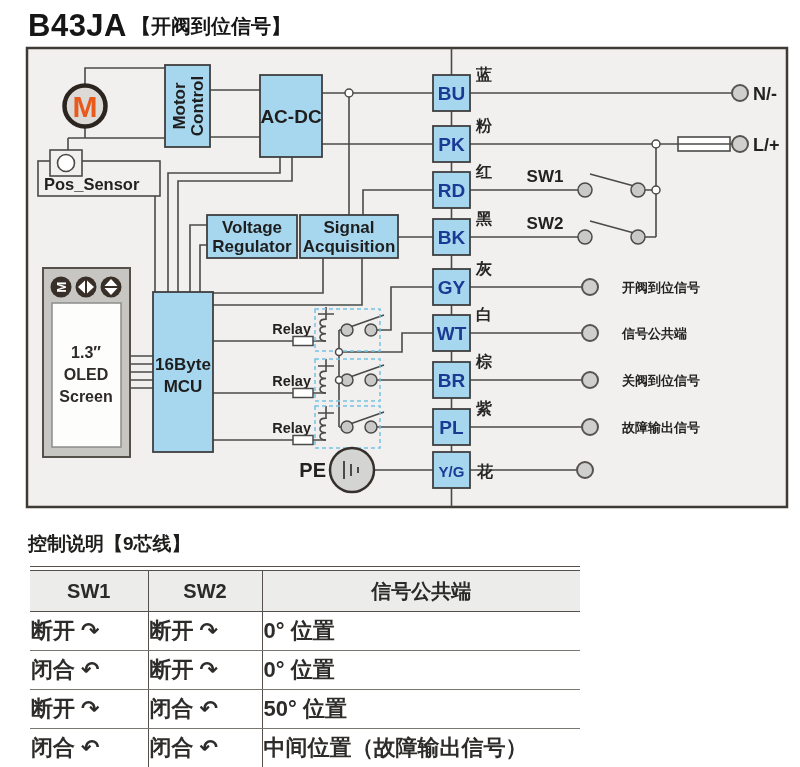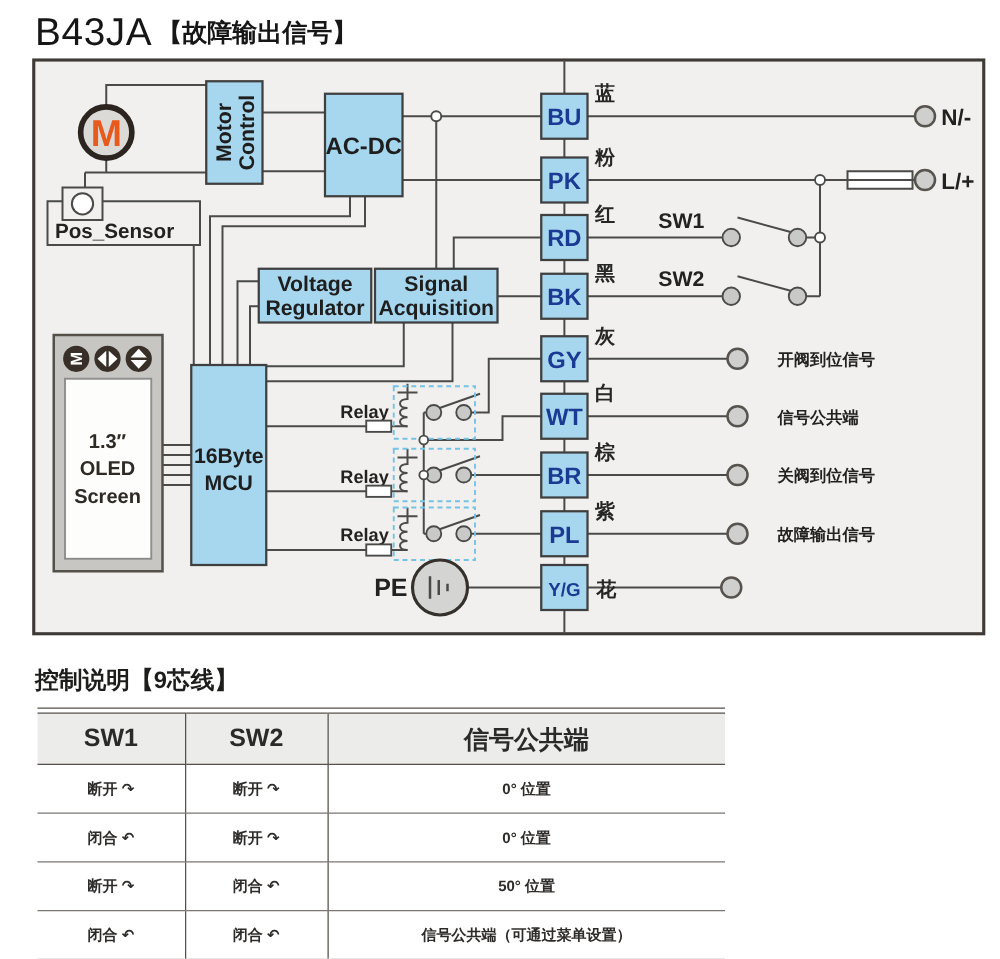--- a/index.html
+++ b/index.html
@@ -1,43 +1,43 @@
 <!DOCTYPE html>
 <html><head>
 <meta charset="utf-8">
 <style>
   html,body{margin:0;padding:0;background:#ffffff;}
   .page{position:relative;width:800px;height:767px;background:#ffffff;overflow:hidden;
         font-family:"Liberation Sans","DejaVu Sans",sans-serif;color:#1f1f1f;}
   .title-row{position:absolute;top:8px;left:28px;white-space:nowrap;}
-  .title-model{font-size:31px;font-weight:400;letter-spacing:.5px;color:#161616;}
+  .title-model{font-size:31px;font-weight:700;letter-spacing:.5px;color:#161616;}
   .title-tag{font-size:20px;font-weight:700;color:#161616;margin-left:4px;position:relative;top:-3px;}
   svg.diagram{position:absolute;top:0;left:0;}
   svg text{font-family:"Liberation Sans","DejaVu Sans",sans-serif;}
   .tbl-heading{position:absolute;top:531px;left:28px;font-size:19px;font-weight:700;color:#1d1d1b;text-align:center;}
   .tbl-wrap{position:absolute;top:566px;left:30px;width:550px;
             border-top:1px solid #55504b;border-bottom:2px solid #55504b;
             padding-top:3px;padding-bottom:3px;}
   table.ctl{border-collapse:collapse;width:550px;table-layout:fixed;
             border-top:1px solid #55504b;border-bottom:1px solid #55504b;}
   table.ctl col.c1{width:118px;} table.ctl col.c2{width:114px;} table.ctl col.c3{width:318px;}
   table.ctl th{height:38px;background:#ececea;font-size:20px;font-weight:700;color:#2a2a28;
                border-bottom:1px solid #55504b;text-align:center;}
-  table.ctl td{height:36px;font-size:12px;font-weight:600;color:#2e2c2a;text-align:center;
+  table.ctl td{height:36px;font-size:22px;font-weight:600;color:#2e2c2a;text-align:left;
                border-bottom:1px solid #7a7672;}
   table.ctl tr:last-child td{border-bottom:none;}
   table.ctl th.sep,table.ctl td.sep{border-right:1px solid #55504b;}
 </style>
 </head>
 <body>
 
 <div class="page">
 
   <div class="title-row">
-    <span class="title-model">B43JA</span><span class="title-tag">【故障输出信号】</span>
+    <span class="title-model">B43JA</span><span class="title-tag">【开阀到位信号】</span>
   </div>
 
   <svg class="diagram" width="800" height="515" viewBox="0 0 800 515">
 
     <rect x="27" y="48" width="760" height="459" fill="#f1f0ee" stroke="#3e3a36" stroke-width="2.5"></rect>
 
     <g stroke="#4a4a48" stroke-width="1.6" fill="none">
 
       <path d="M85,85 V68 H165"></path>
       <path d="M68,138 H165 M85,127 V138 M68,150 V138"></path>
@@ -290,19 +290,19 @@
           <td>0° 位置</td>
         </tr>
         <tr>
           <td class="sep">断开 ↷</td>
           <td class="sep">闭合 ↶</td>
           <td>50° 位置</td>
         </tr>
         <tr>
           <td class="sep">闭合 ↶</td>
           <td class="sep">闭合 ↶</td>
-          <td>信号公共端（可通过菜单设置）</td>
+          <td>中间位置（故障输出信号）</td>
         </tr>
       </tbody>
     </table>
   </div>
 
 </div>
 
 </body></html>

